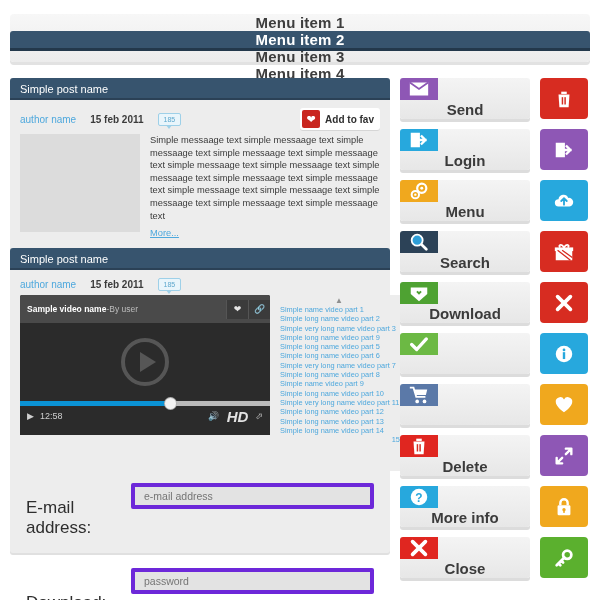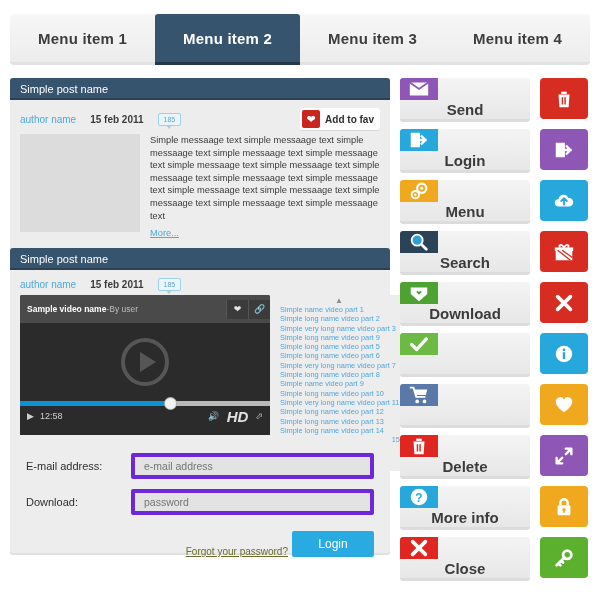--- a/index.html
+++ b/index.html
@@ -10,21 +10,21 @@
     overflow:hidden;
   }
   .page { position:relative; width:600px; height:600px; }
 
   
   .menubar {
     position:absolute; left:10px; top:14px; width:580px; height:48px;
     background:linear-gradient(#f7f7f7,#ececec);
     border-radius:4px;
     box-shadow:0 3px 0 #e2e2e2;
-    display:flex; align-items:stretch;
+    display:flex; align-items:stretch;flex-direction:column;
   }
   .menu-item {
     flex:1; display:flex; align-items:center; justify-content:center;
     font-size:15px; font-weight:bold; color:#3d3d3d;
     letter-spacing:.2px; cursor:pointer;
   }
   .menu-item.active {
     background:#37546e; color:#ffffff;
     box-shadow:0 3px 0 #23384b;
     border-radius:3px 3px 0 0;
@@ -137,21 +137,21 @@
   .pl-arrow { color:#8f8f8f; font-size:8px; line-height:8px; }
   .pl-items { width:100%; padding-left:2px; }
   .pl-item {
     font-size:7.4px; line-height:9.3px; color:#4ea8dd;
     white-space:nowrap; cursor:pointer;
   }
 
   
   .form-panel { padding:18px 16px 16px 16px; }
   .frow { display:flex; align-items:center; margin-bottom:10px; }
-  .flabel { width:105px; font-size:11px; color:#2e2e2e; }
+  .flabel { width:105px; font-size:17px; color:#2e2e2e;margin-top:45px; }
   .finput {
     flex:1; height:26px; background:#e3e3e3;
     border:4px solid #6d28d9; border-radius:2px;
     font-size:10.5px; color:#9a9a9a;
     padding:8px 9px; font-family:"Liberation Sans", sans-serif;
   }
   .frow-actions { display:flex; align-items:flex-end; justify-content:flex-end; gap:4px; margin-top:16px; }
   .forgot {
     font-size:10px; color:#6b6b2f; text-decoration:underline; cursor:pointer;
   }

